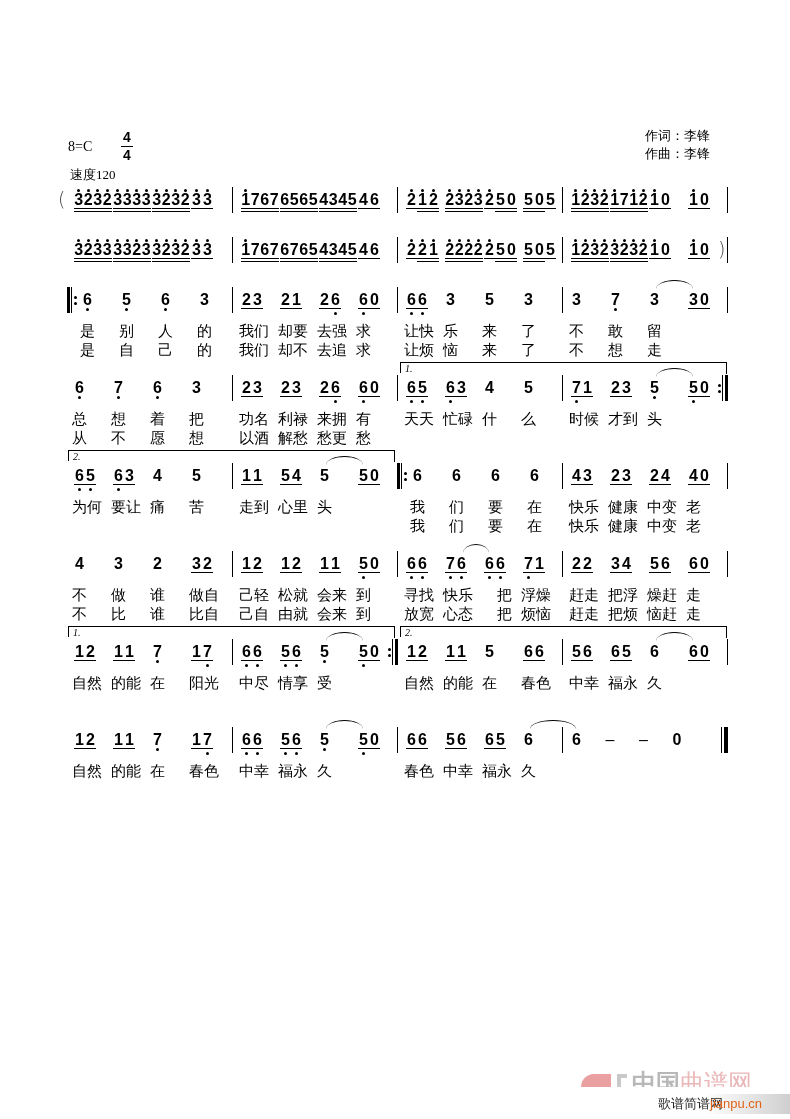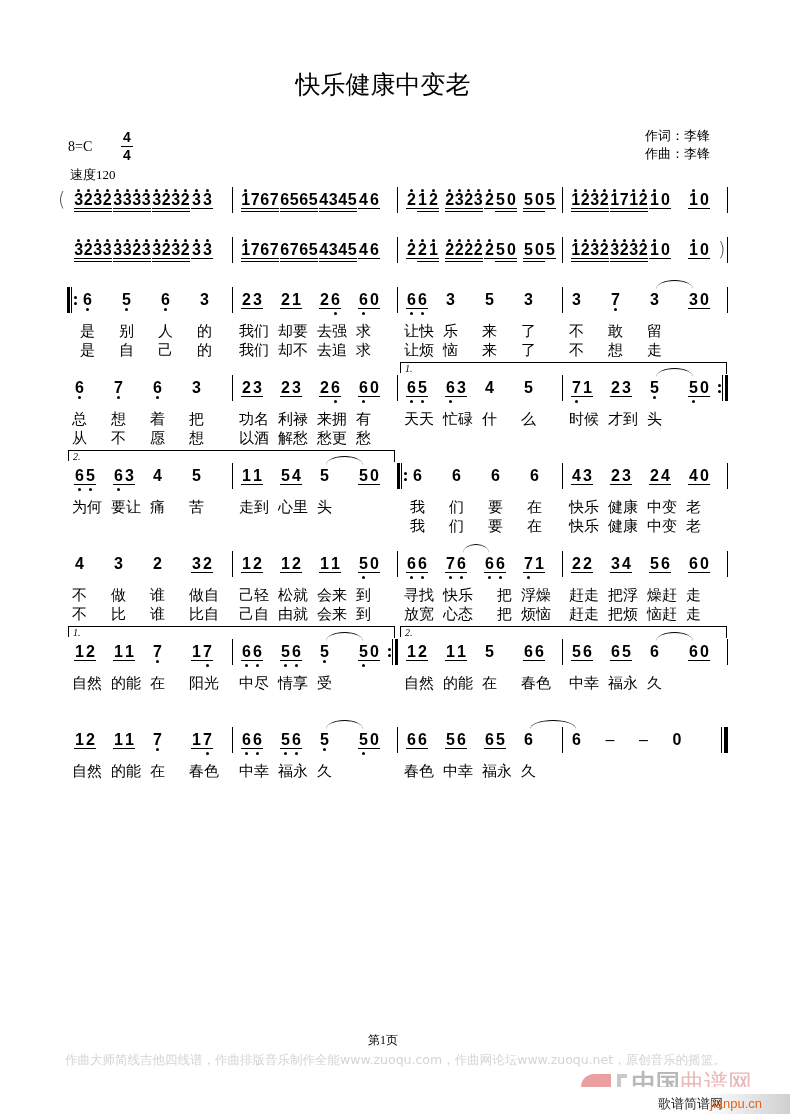--- a/index.html
+++ b/index.html
@@ -35,21 +35,20 @@
   .logo-a { color:#b8b8b8; }
   .logo-b { color:#eab8b8; font-weight:normal; }
   .site-banner { position:absolute; left:648px; top:1094px; width:142px; height:20px; background:linear-gradient(to right, #ffffff 0%, #ffffff 40%, #cfcfcf 100%); }
   .site-name { position:absolute; left:10px; top:2px; font-size:13px; line-height:16px; color:#222; font-family:"DejaVu Serif", serif; }
   .site-domain { position:absolute; left:62px; top:2px; font-size:13px; line-height:16px; color:#e0641a; font-family:"Liberation Sans", sans-serif; }
 </style>
 </head>
 <body>
 
 <div id="page">
-  <div class="title">快乐健康中变老</div>
   <div class="key">8=C</div>
   <div class="timesig">
     <span>4</span>
     <span class="frac-line"></span>
     <span>4</span>
   </div>
   <div class="tempo">速度120</div>
   <div class="credit" style="top:128px;">作词：李锋</div>
   <div class="credit" style="top:146px;">作曲：李锋</div>
 
@@ -462,22 +461,20 @@
           <div class="beat" style="left: 8px;"><span class="note" style="width: 11px;"><span class="digit">6</span></span></div>
           <div class="beat" style="left: 41.5px;"><span class="note" style="width: 11px;"><span class="digit dash">–</span></span></div>
           <div class="beat" style="left: 75px;"><span class="note" style="width: 11px;"><span class="digit dash">–</span></span></div>
           <div class="beat" style="left: 108.5px;"><span class="note" style="width: 11px;"><span class="digit">0</span></span></div>
         </div>
         <span class="tie" style="left: 257.5px; width: 37px;"></span>
         <span class="tie" style="left: 461.5px; width: 46px;"></span>
       </div>
     </div>
 
-  <div class="page-num">第1页</div>
-  <div class="watermark">作曲大师简线吉他四线谱，作曲排版音乐制作全能www.zuoqu.com，作曲网论坛www.zuoqu.net，原创音乐的摇篮。</div>
   <div class="logo-shape"></div>
   <div class="logo-bracket"></div>
   <div class="logo-text">
     <span class="logo-a">中国</span><span class="logo-b">曲谱网</span>
   </div>
   <div class="site-banner">
     <span class="site-name">歌谱简谱网</span>
     <span class="site-domain">jianpu.cn</span>
   </div>
 </div>

